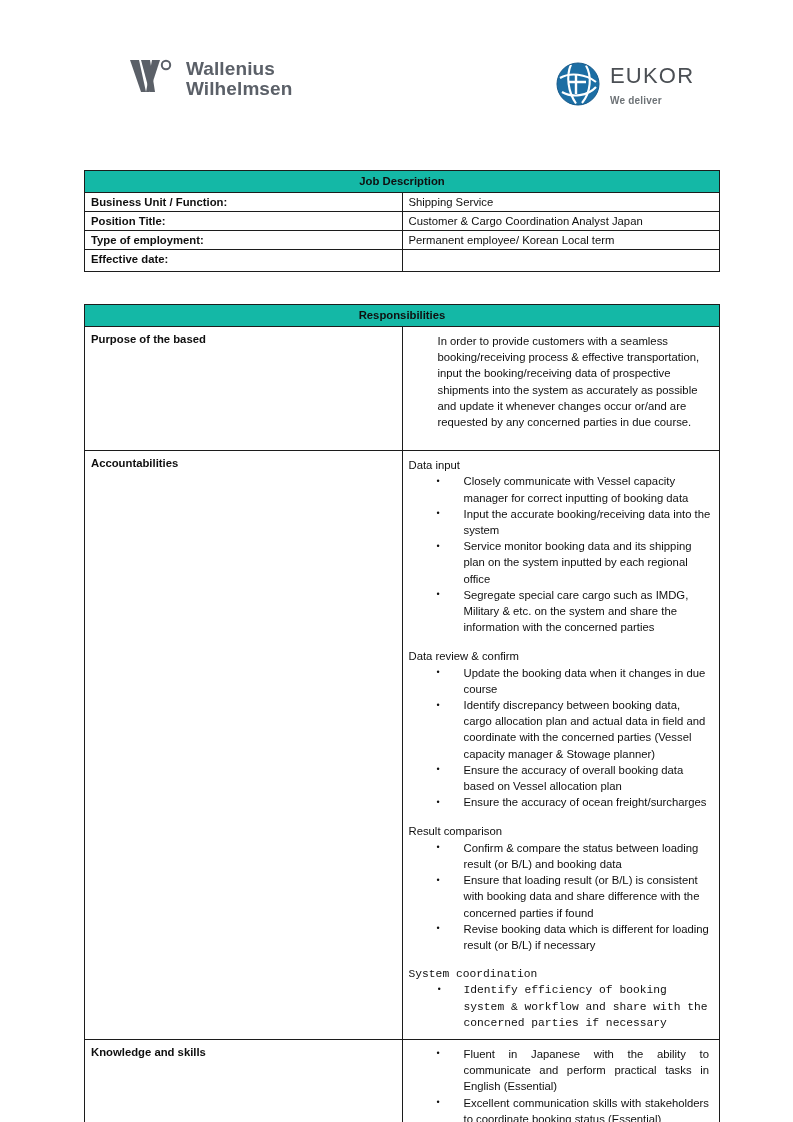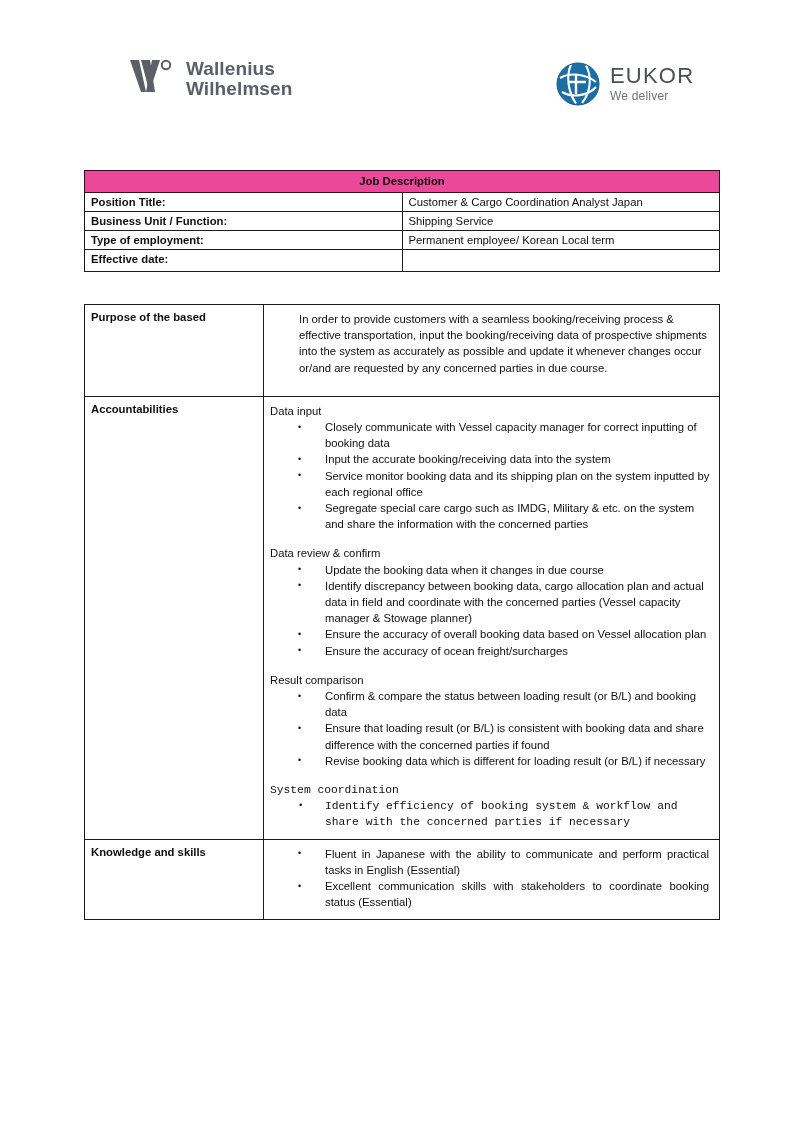--- a/index.html
+++ b/index.html
@@ -64,24 +64,25 @@
     padding-top: 2px;
   }
   .eukor-name {
     font-size: 22px;
     font-weight: normal;
     letter-spacing: 1.2px;
     color: #4b4f54;
     line-height: 23px;
   }
   .eukor-tag {
-    font-size: 12px;
+    font-size: 10px;
     color: #6d7276;
     letter-spacing: 0.2px;
-    margin-top: 2px;
+    margin-top: 8px;
+    font-weight: bold;
   }
 
   
   .doc-table {
     position: absolute;
     left: 84px;
     width: 636px;
     border-collapse: collapse;
     table-layout: fixed;
   }
@@ -90,21 +91,21 @@
 
   .doc-table td,
   .doc-table th {
     border: 1px solid #1c1c1c;
     padding: 0;
     vertical-align: top;
     font-size: 11.3px;
   }
 
   .tbl-head {
-    background: #ec4899;
+    background: #14b8a6;
     text-align: center;
     font-weight: bold;
     font-size: 11.6px;
     padding: 4px 4px 5px 4px !important;
     color: #0f0f0f;
   }
 
   .lbl {
     width: 168px;
     font-weight: bold;
@@ -209,41 +210,44 @@
   </div>
 
 </div>
 
 <table class="doc-table" id="table-job">
   <tbody>
       <tr>
     <td class="tbl-head" colspan="2">Job Description</td>
   </tr>
   <tr>
+    <td class="lbl">Business Unit / Function:</td>
+    <td class="val">Shipping Service</td>
+  </tr>
+  <tr>
     <td class="lbl">Position Title:</td>
     <td class="val">Customer &amp; Cargo Coordination Analyst Japan</td>
   </tr>
   <tr>
-    <td class="lbl">Business Unit / Function:</td>
-    <td class="val">Shipping Service</td>
-  </tr>
-  <tr>
     <td class="lbl">Type of employment:</td>
     <td class="val">Permanent employee/ Korean Local term</td>
   </tr>
   <tr>
     <td class="lbl">Effective date:</td>
     <td class="val empty-cell"></td>
   </tr>
 </tbody>
   </table>
 
 <table class="doc-table" id="table-resp">
 
   <tbody>
+      <tr>
+    <td class="tbl-head" colspan="2">Responsibilities</td>
+  </tr>
 
   <tr>
     <td class="cell-label">Purpose of the based</td>
     <td class="cell-body">
       <p class="para para-pad">In order to provide customers with a seamless booking/receiving process &amp; effective transportation, input the booking/receiving data of prospective shipments into the system as accurately as possible and update it whenever changes occur or/and are requested by any concerned parties in due course.</p>
     </td>
   </tr>
 
   <tr>
     <td class="cell-label">Accountabilities</td>

